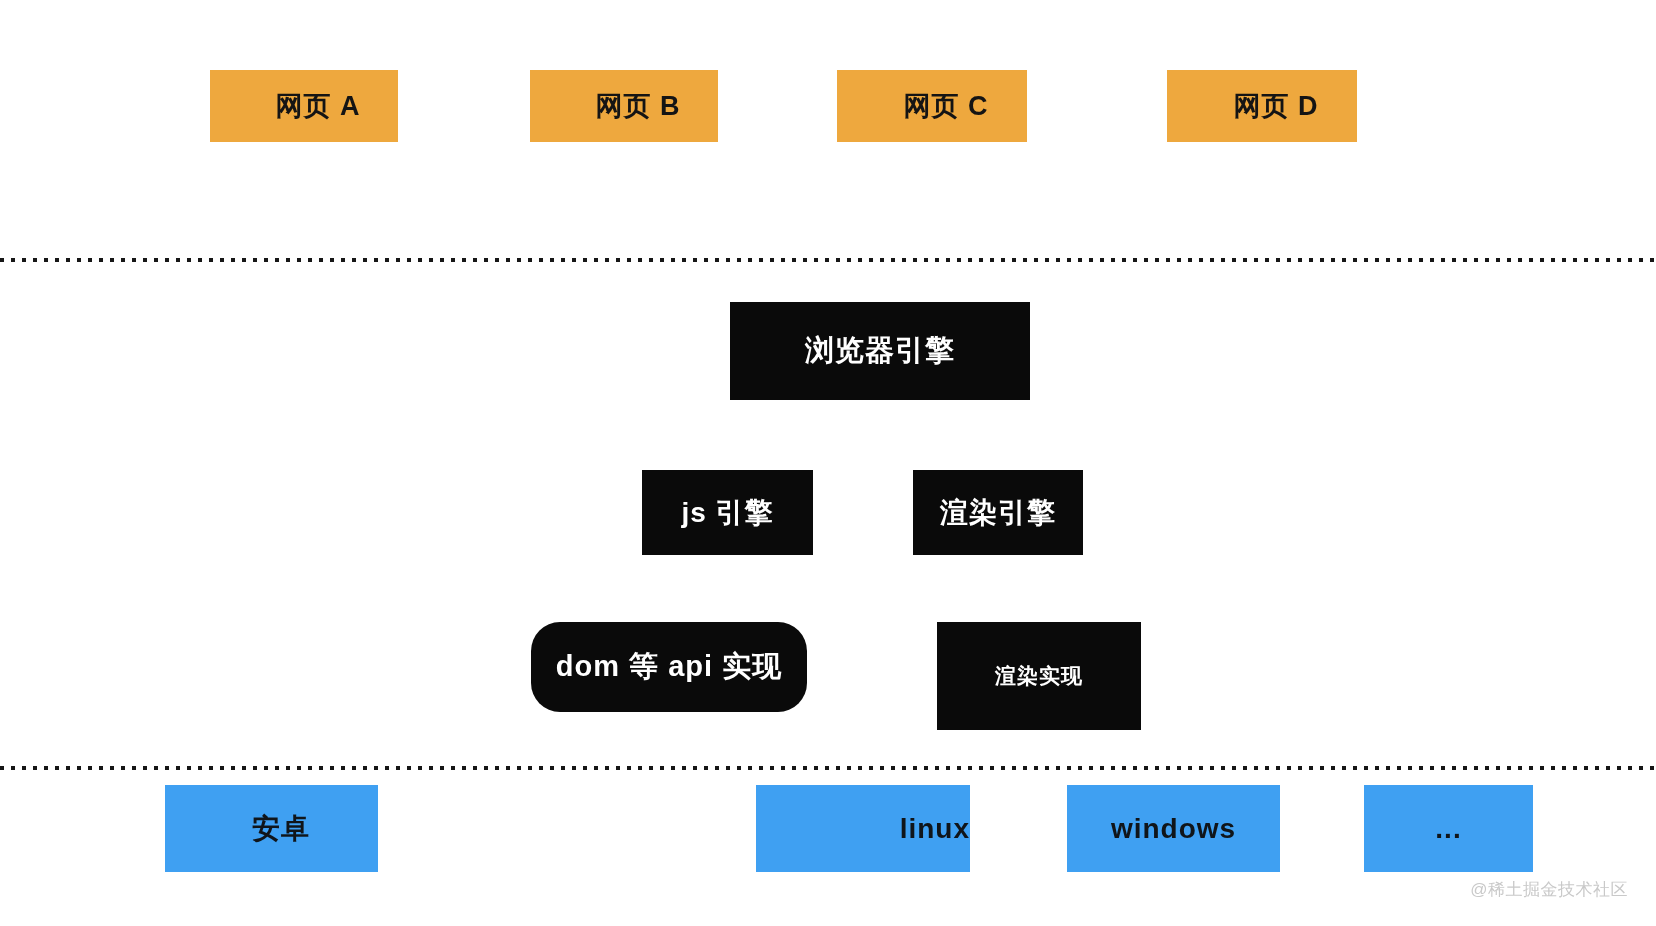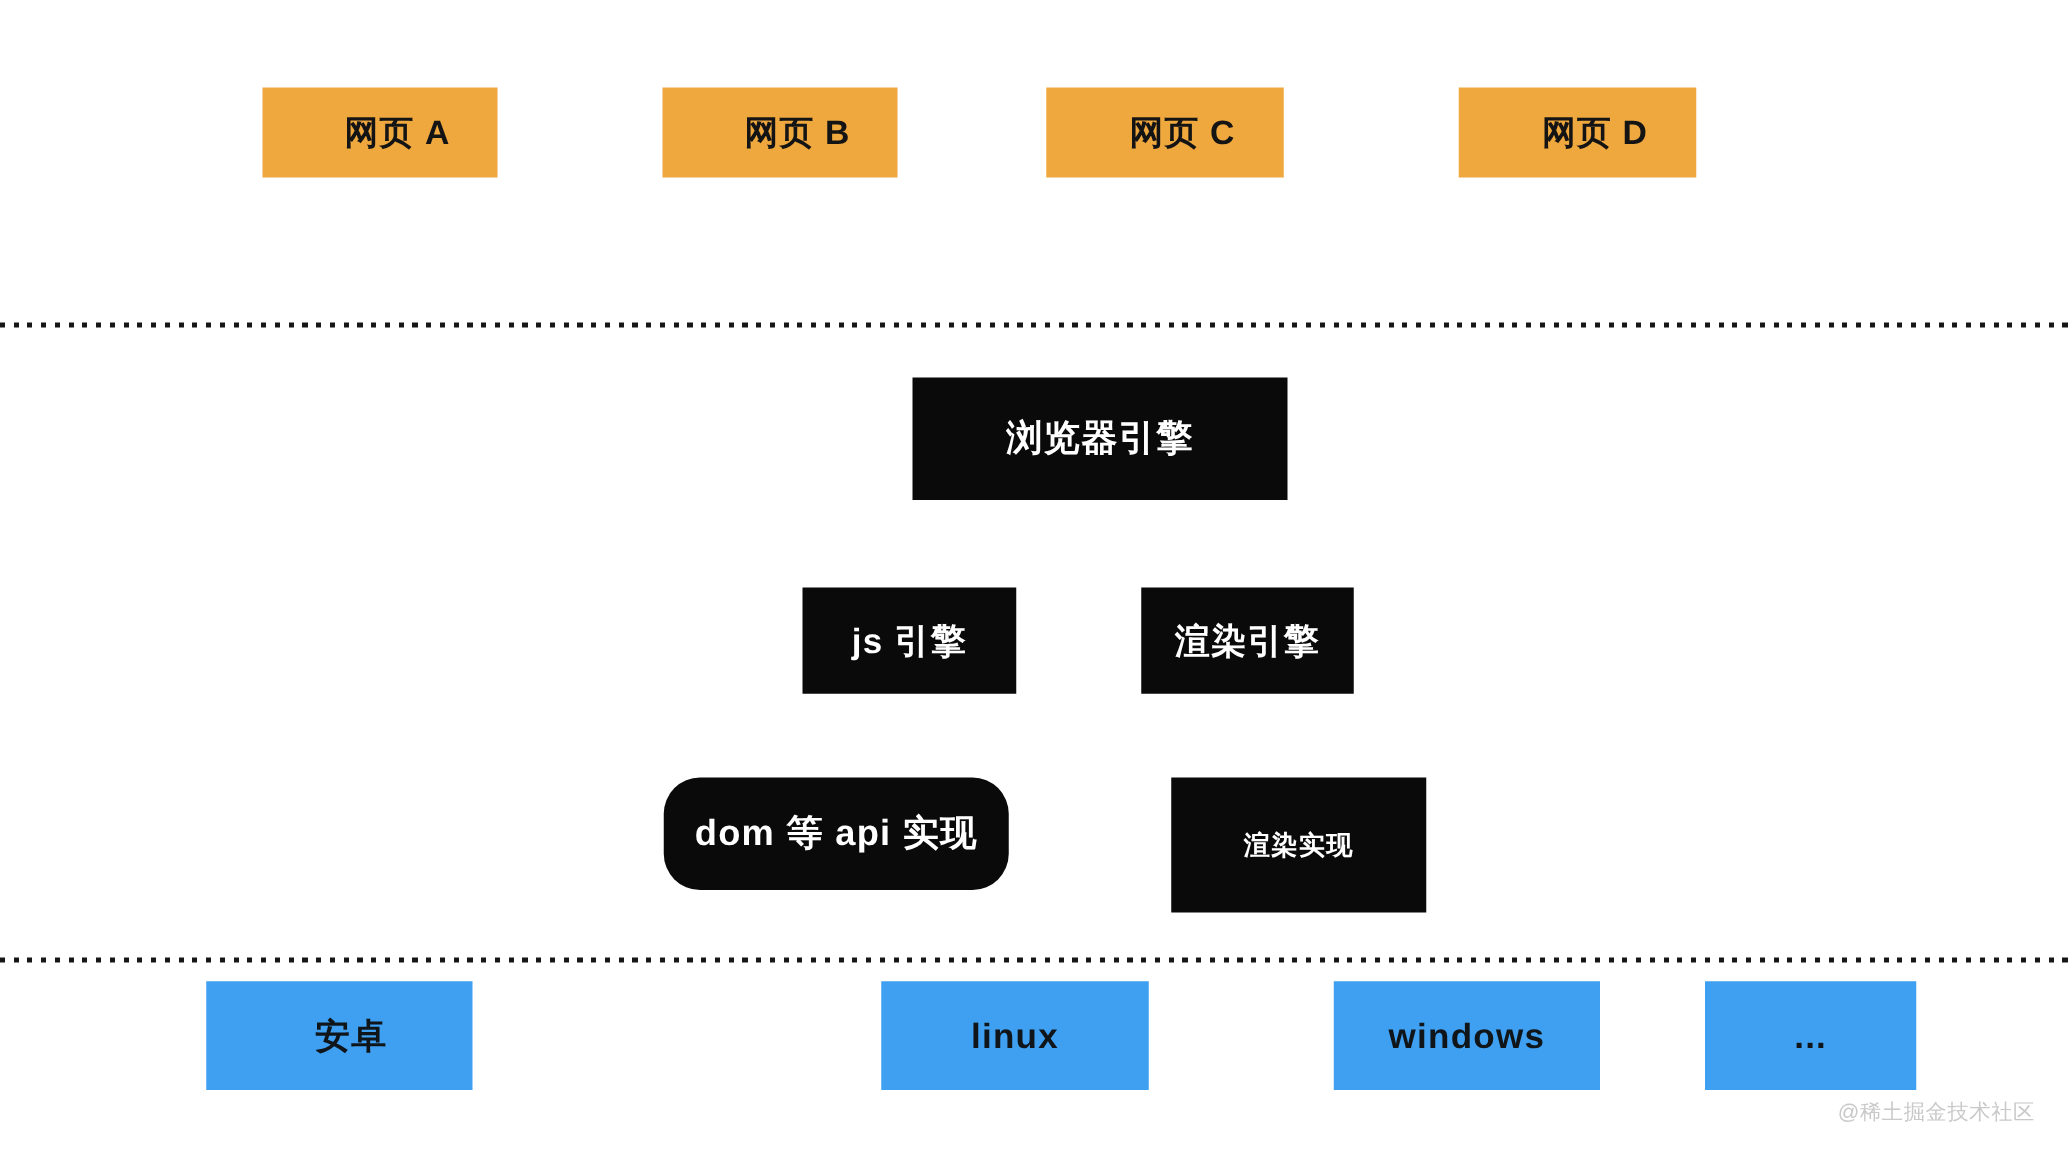--- a/index.html
+++ b/index.html
@@ -28,21 +28,21 @@
   .black{background:#0a0a0a;color:#ffffff;}
   .be {left:730px;top:302px;width:300px;height:98px;font-size:29px;}
   .jse{left:642px;top:470px;width:171px;height:85px;font-size:28px;}
   .ren{left:913px;top:470px;width:170px;height:85px;font-size:28px;}
   .dom{left:531px;top:622px;width:276px;height:90px;font-size:29px;border-radius:29px;}
   .rim{left:937px;top:622px;width:204px;height:108px;font-size:21px;}
   
   .blue{background:#3FA0F2;color:#10151a;font-size:28px;top:785px;height:87px;}
   .os-android{left:165px;width:213px;padding-left:19px;}
   .os-ios{left:446px;width:211px;}
-  .os-linux{left:705px;width:214px;}
+  .os-linux{left:756px;width:214px;justify-content:flex-end;}
   .os-windows{left:1067px;width:213px;}
   .os-more{left:1364px;width:169px;}
   
   .divider{
     position:absolute;left:0;width:1656px;height:4px;
     background-image:repeating-linear-gradient(to right,#161616 0 4px,transparent 4px 11px);
   }
   .d1{top:258px;}
   .d2{top:766px;}
   

